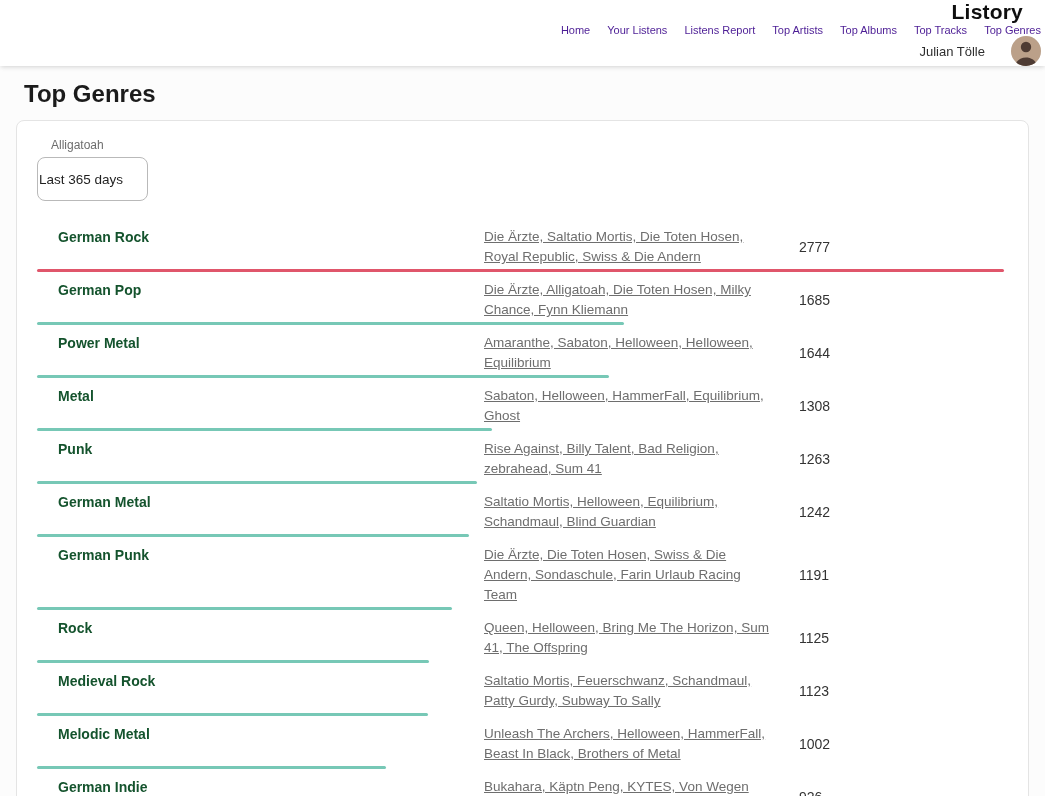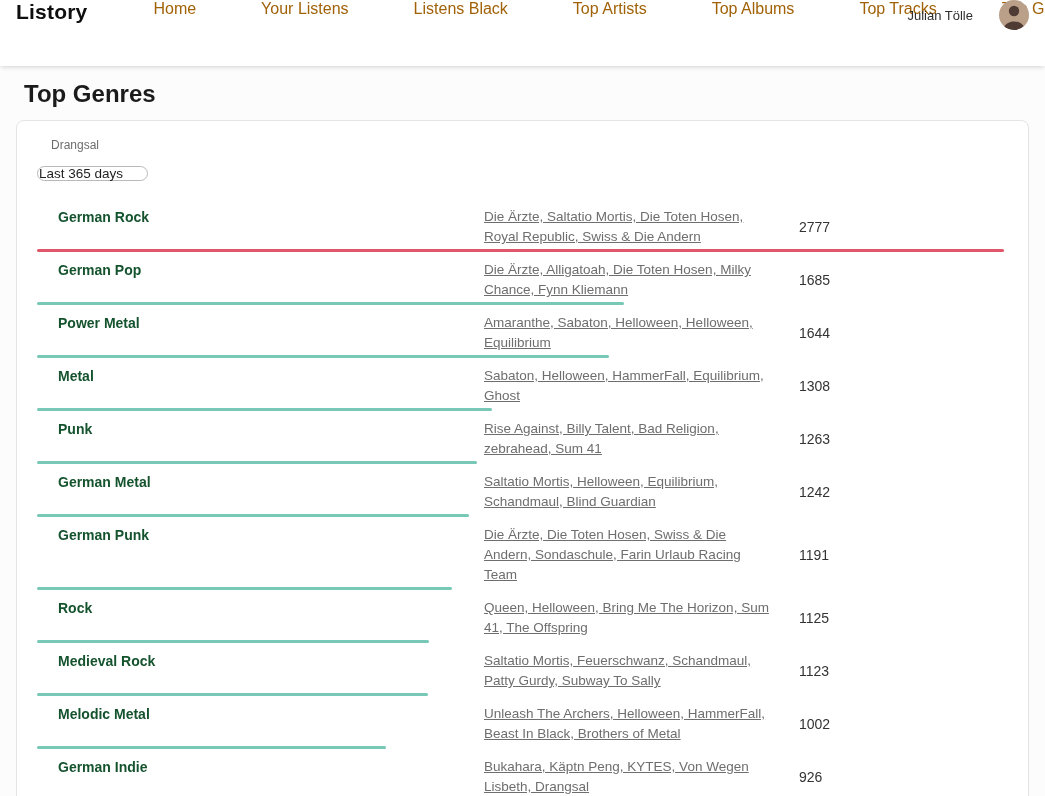--- a/index.html
+++ b/index.html
@@ -3,60 +3,61 @@
 <meta charset="utf-8">
 <style>
   *{box-sizing:border-box;}
   html,body{margin:0;padding:0;}
   body{
     width:1045px;height:796px;overflow:hidden;
     background:#fcfcfc;color:#212121;
     font-family:"Liberation Sans","DejaVu Sans",sans-serif;
   }
   .appbar{
-    height:66px;background:#ffffff;display:flex;align-items:flex-start;
-    padding:0 16px;position:relative;z-index:5;
+    height:66px;background:#ffffff;display:flex;align-items:flex-end;
+    padding:0 4px;position:relative;z-index:5;
     box-shadow:0 2px 4px -1px rgba(0,0,0,.10),0 1px 6px 0 rgba(0,0,0,.07);
+    flex-direction:column;
   }
   .logo{font-size:21px;font-weight:700;color:#0f0f0f;margin-right:18px;letter-spacing:.2px;cursor:pointer;}
   .nav-links{display:flex;align-items:center;gap:17px;flex:1;min-width:0;}
-  .nav-item{font-size:16px;color:#a16207;cursor:pointer;white-space:nowrap;margin-left:48px;}
+  .nav-item{font-size:11px;color:#4c1d95;cursor:pointer;white-space:nowrap;}
   .user{display:flex;align-items:center;gap:26px;cursor:pointer;}
   .user-name{font-size:13px;color:#2e2e2e;}
   .avatar{width:30px;height:30px;border-radius:50%;overflow:hidden;flex:none;box-shadow:inset 0 0 0 1px rgba(0,0,0,.08);}
   .page-title{font-size:24px;font-weight:700;color:#1b1b1b;margin:14px 0 12px;padding:0 24px;line-height:28px;}
   .card{
     margin:0 16px;background:#fff;border:1px solid #e4e4e4;border-radius:8px;
     padding-top:17px;min-height:720px;
   }
   .filter{margin-left:20px;}
   .tf-label{display:block;font-size:12px;color:#6d6d6d;margin-left:14px;line-height:14px;}
   .tf-select{
-    margin-top:14px;width:111px;height:15px;border:1px solid #b9b9b9;border-radius:8px;
+    margin-top:5px;width:111px;height:44px;border:1px solid #b9b9b9;border-radius:8px;
     display:flex;align-items:center;padding:0 1px;font-size:13.5px;color:#1f1f1f;
     background:#fff;cursor:pointer;white-space:nowrap;
   }
   .genre-table{margin:18px 24px 0 20px;}
   .genre-row{padding-top:8px;}
   .row-main{display:grid;grid-template-columns:447px 1fr 205px;align-items:start;}
   .genre-name{padding-left:21px;font-size:14px;font-weight:700;color:#14532d;line-height:20px;}
   .genre-artists{font-size:13.5px;color:#6e6e6e;line-height:20px;max-width:285px;text-decoration:underline;}
   .genre-count{font-size:14px;color:#333;text-align:left;padding-right:53px;align-self:center;}
   .bar-track{height:3px;margin-top:2px;}
   .bar{height:3px;border-radius:2px;}
 </style>
 </head>
 <body>
 
 <header class="appbar">
   <div class="logo">Listory</div>
   <nav class="nav-links">
       <span class="nav-item">Home</span>
       <span class="nav-item">Your Listens</span>
-      <span class="nav-item">Listens Black</span>
+      <span class="nav-item">Listens Report</span>
       <span class="nav-item">Top Artists</span>
       <span class="nav-item">Top Albums</span>
       <span class="nav-item">Top Tracks</span>
       <span class="nav-item">Top Genres</span>
     </nav>
   <div class="user">
     <span class="user-name">Julian Tölle</span>
     <span class="avatar">
       <svg viewBox="0 0 30 30" width="30" height="30" aria-hidden="true">
         <rect width="30" height="30" fill="#bba089"></rect>
@@ -64,21 +65,21 @@
         <path d="M3.5 30c1.8-6 6.6-8.6 11.5-8.6s9.7 2.6 11.5 8.6z" fill="#4e3b33"></path>
       </svg>
     </span>
   </div>
 </header>
 
 <h1 class="page-title">Top Genres</h1>
 
 <section class="card">
   <div class="filter">
-    <label class="tf-label">Drangsal</label>
+    <label class="tf-label">Alligatoah</label>
     <div class="tf-select">Last 365 days</div>
   </div>
   <div class="genre-table">
       <div class="genre-row">
     <div class="row-main">
       <div class="genre-name">German Rock</div>
       <div class="genre-artists">Die Ärzte, Saltatio Mortis, Die Toten Hosen, Royal Republic, Swiss &amp; Die Andern</div>
       <div class="genre-count">2777</div>
     </div>
     <div class="bar-track">

